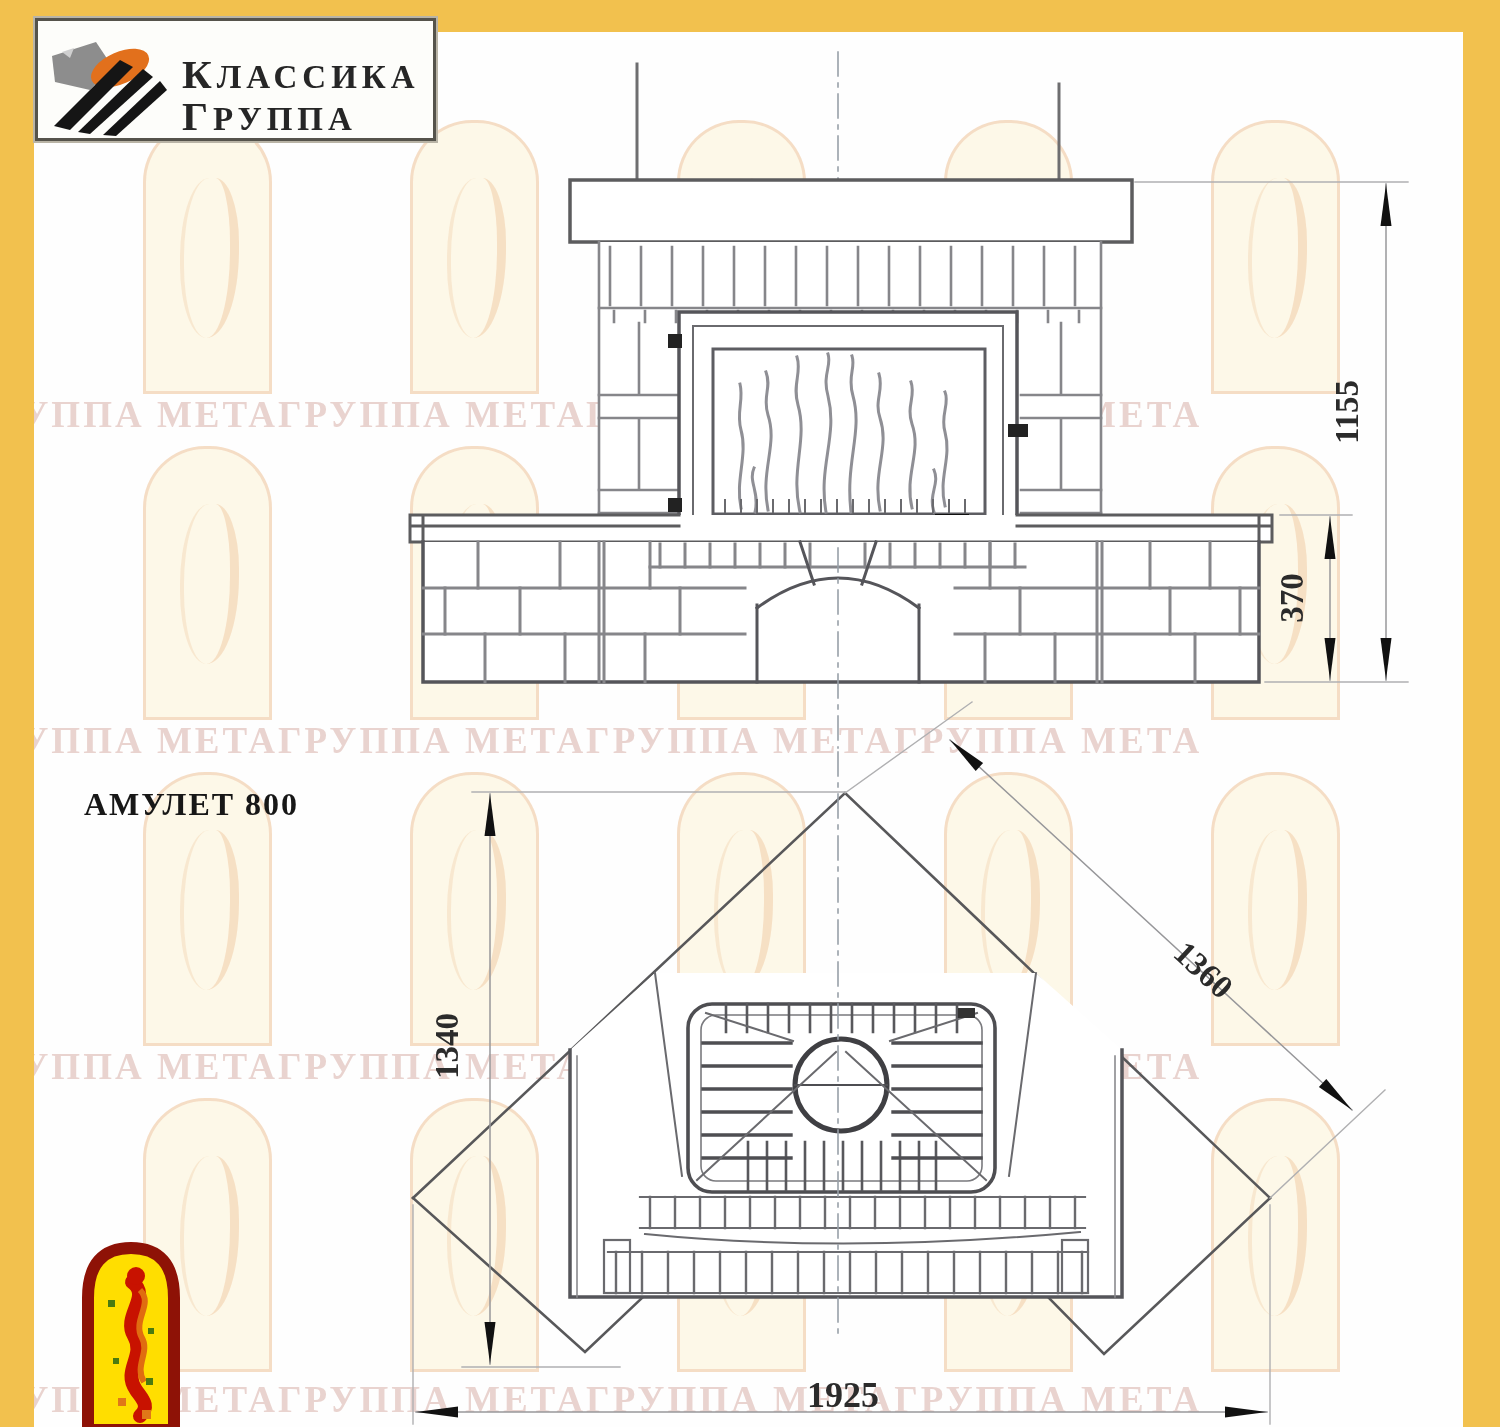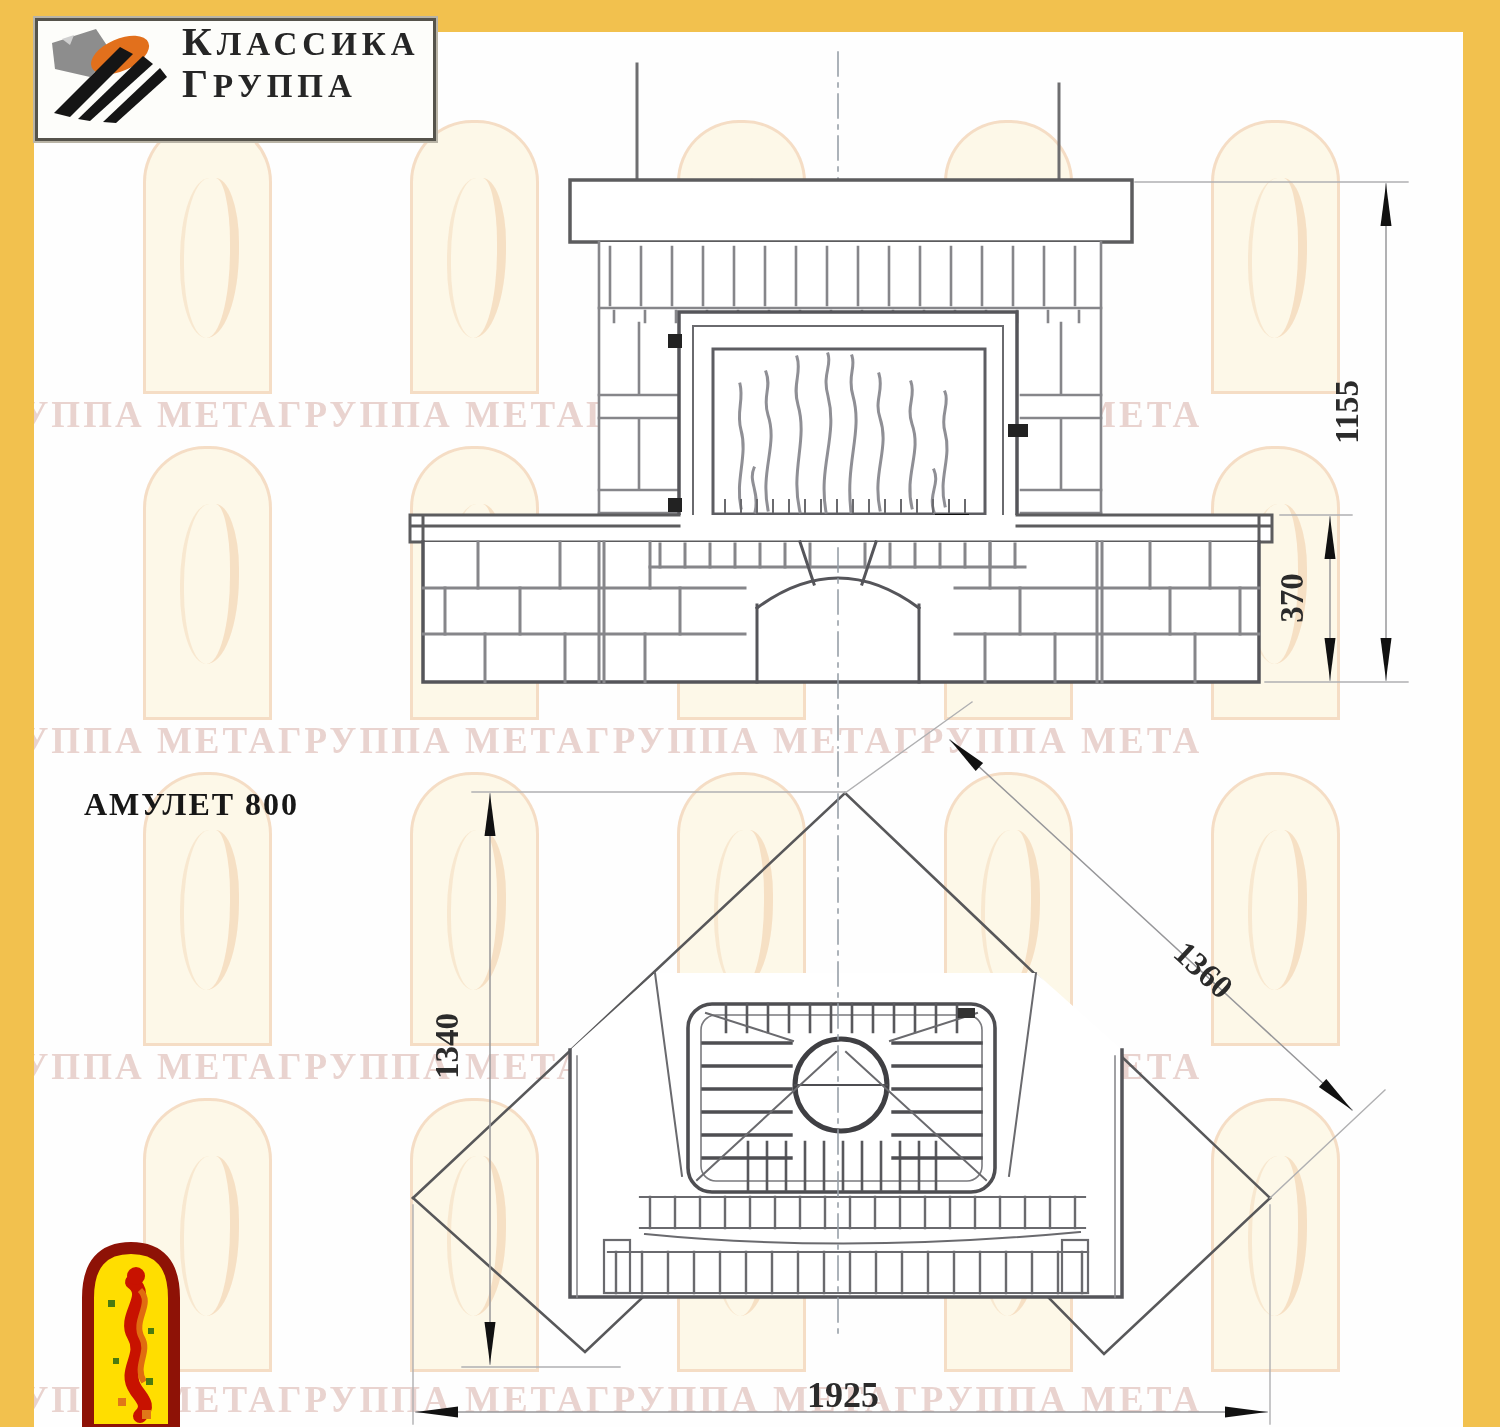--- a/index.html
+++ b/index.html
@@ -14,21 +14,21 @@
           font-weight:bold;font-size:37px;letter-spacing:3px;color:rgba(193,128,118,0.34);z-index:1;}
   
   #arches{position:absolute;left:0;top:0;width:1500px;height:1427px;z-index:0;}
   .arch{position:absolute;width:123px;height:268px;border:3px solid rgba(224,158,116,0.30);
         border-radius:62px 62px 0 0;background:rgba(252,243,214,0.55);}
   .arch .fig{position:absolute;left:34px;top:55px;width:46px;height:160px;
         border-right:9px solid rgba(228,162,104,0.28);border-left:4px solid rgba(228,162,104,0.18);
         border-radius:50% 40% 55% 45%;}
   
   .brand{position:absolute;left:35px;top:18px;width:395px;height:117px;background:#fdfdfa;
-         border:3px solid #55534b;box-shadow:0 0 0 2px #b9b4a6;z-index:6;display:flex;align-items:flex-start;}
+         border:3px solid #55534b;box-shadow:0 0 0 2px #b9b4a6;z-index:6;display:flex;align-items:flex-end;}
   .brand-graphic{width:140px;height:104px;flex:0 0 auto;}
   .brand-text{margin-left:4px;color:#262626;font-weight:bold;line-height:1.02;}
   .brand-line{font-size:33px;letter-spacing:5px;}
   .brand-line::first-letter{font-size:41px;}
   
   .model-title{position:absolute;left:84px;top:786px;font-size:32px;font-weight:bold;
                letter-spacing:2px;color:#171717;z-index:5;}
   
   .drawing{position:absolute;left:0;top:0;z-index:3;}
   

